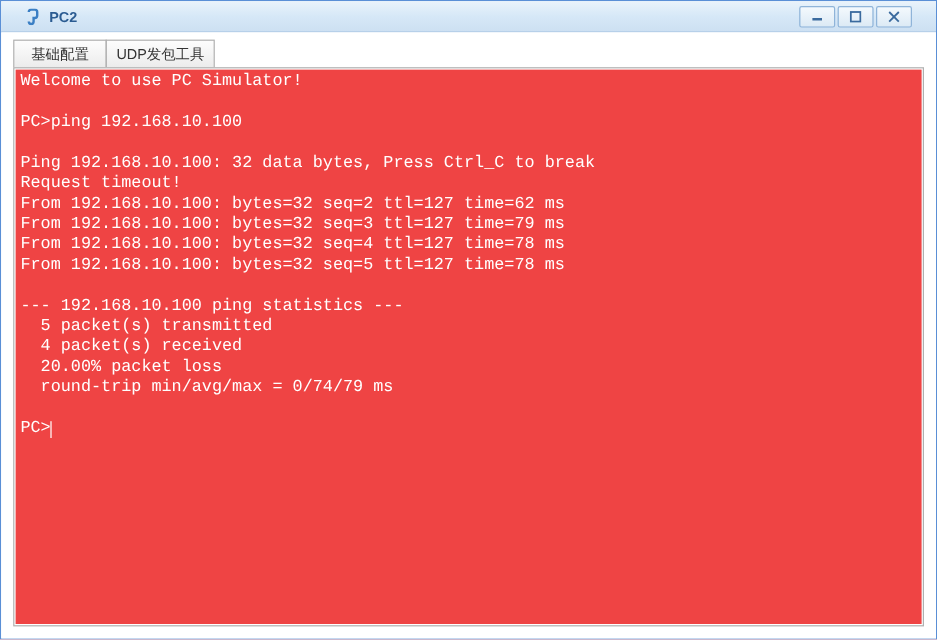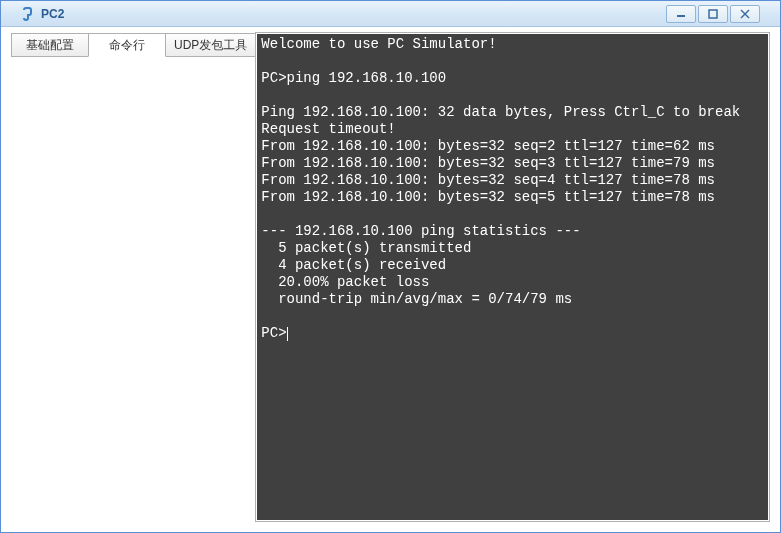--- a/index.html
+++ b/index.html
@@ -55,20 +55,21 @@
     font-size: 11px;
     color: #3a6a9e;
     cursor: pointer;
     margin-left: 2px;
     border-radius: 2px;
   }
   .content-area {
     flex: 1;
     padding: 6px 10px 10px 10px;
     display: flex;
+    flex-direction: column;
     background: #fff;
   }
   .tabs-row {
     display: flex;
     height: 24px;
   }
   .tab {
     border: 1px solid #b0b0b0;
     border-bottom: 1px solid #b0b0b0;
     background: linear-gradient(to bottom, #fdfdfd, #ececec);
@@ -90,21 +91,21 @@
   .terminal-wrap {
     flex: 1;
     border: 1px solid #b0b0b0;
     margin-top: -1px;
     padding: 1px;
     background: #fff;
   }
   .terminal {
     width: 100%;
     height: 100%;
-    background: #404040;
+    background: #ef4444;
     color: #fff;
     font-family: "Courier New", monospace;
     font-size: 14px;
     line-height: 17px;
     padding: 2px 4px;
     white-space: pre;
     overflow: hidden;
     position: relative;
   }
   .terminal .line { white-space: pre; }
@@ -147,21 +148,20 @@
             <line x1="1" y1="1" x2="9" y2="9" stroke="#3a6a9e" stroke-width="1.5"></line>
             <line x1="9" y1="1" x2="1" y2="9" stroke="#3a6a9e" stroke-width="1.5"></line>
           </svg>
       </div>
     </div>
   </div>
 
   <div class="content-area">
     <div class="tabs-row">
       <div class="tab">基础配置</div>
-      <div class="tab active">命令行</div>
       <div class="tab">UDP发包工具</div>
     </div>
 
     <div class="terminal-wrap">
       <div class="terminal" id="terminal"><div class="line">Welcome to use PC Simulator!</div><div class="line">&nbsp;</div><div class="line">PC&gt;ping 192.168.10.100</div><div class="line">&nbsp;</div><div class="line">Ping 192.168.10.100: 32 data bytes, Press Ctrl_C to break</div><div class="line">Request timeout!</div><div class="line">From 192.168.10.100: bytes=32 seq=2 ttl=127 time=62 ms</div><div class="line">From 192.168.10.100: bytes=32 seq=3 ttl=127 time=79 ms</div><div class="line">From 192.168.10.100: bytes=32 seq=4 ttl=127 time=78 ms</div><div class="line">From 192.168.10.100: bytes=32 seq=5 ttl=127 time=78 ms</div><div class="line">&nbsp;</div><div class="line">--- 192.168.10.100 ping statistics ---</div><div class="line">  5 packet(s) transmitted</div><div class="line">  4 packet(s) received</div><div class="line">  20.00% packet loss</div><div class="line">  round-trip min/avg/max = 0/74/79 ms</div><div class="line">&nbsp;</div><div class="line"><span>PC&gt;</span><span class="cursor"></span></div></div>
     </div>
   </div>
 
 </div>
 

